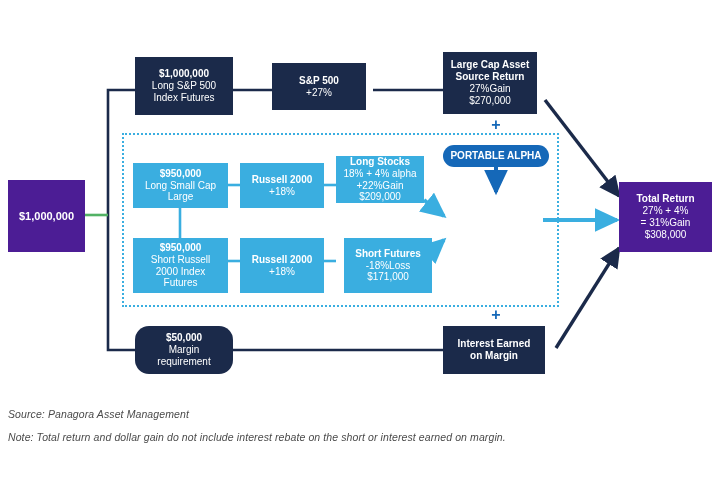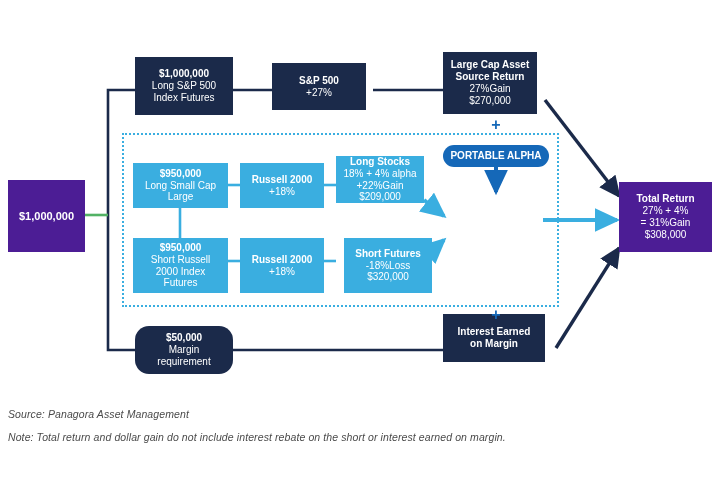--- a/index.html
+++ b/index.html
@@ -166,37 +166,37 @@
   </div>
 
   <div class="box lightblue" style="left:240px;top:238px;width:84px;height:55px;">
     <span class="ln b f10">Russell 2000</span>
     <span class="ln f10">+18%</span>
   </div>
 
   <div class="box lightblue" style="left:336px;top:238px;width:88px;height:55px;margin-left:8px;">
     <span class="ln b f10">Short Futures</span>
     <span class="ln f10">-18%Loss</span>
-    <span class="ln f10">$320,000</span>
+    <span class="ln f10">$171,000</span>
   </div>
 
   <div class="box medblue" style="left:443px;top:145px;width:106px;height:22px;border-radius:11px;">
     <span class="ln b f10">PORTABLE ALPHA</span>
   </div>
 
 
   <div class="plus" style="left:489px;top:307px;width:14px;text-align:center;">+</div>
 
   <div class="box navy" style="left:135px;top:326px;width:98px;height:48px;border-radius:14px;">
     <span class="ln b f10">$50,000</span>
     <span class="ln f10">Margin</span>
     <span class="ln f10">requirement</span>
   </div>
 
-  <div class="box navy" style="left:443px;top:314px;width:102px;height:48px;">
+  <div class="box navy" style="left:443px;top:326px;width:102px;height:48px;">
     <span class="ln b f10">Interest Earned</span>
     <span class="ln b f10">on Margin</span>
   </div>
 
   <div class="box green" style="left:619px;top:182px;width:93px;height:70px;">
     <span class="ln b f10">Total Return</span>
     <span class="ln f10">27% + 4%</span>
     <span class="ln f10">= 31%Gain</span>
     <span class="ln f10">$308,000</span>
   </div>

